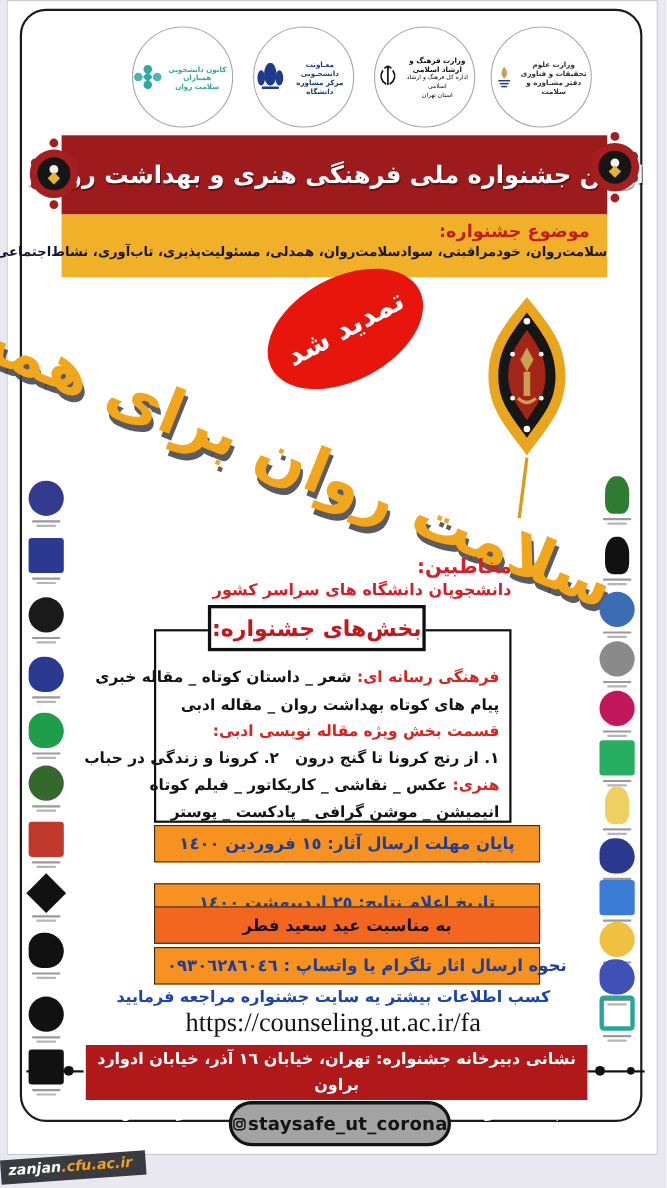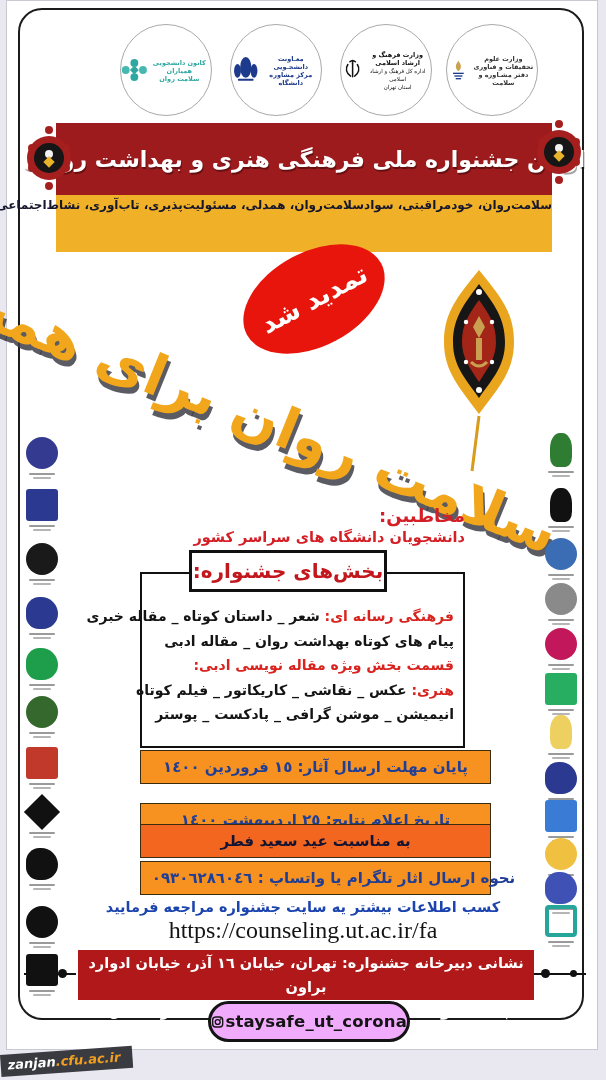--- a/index.html
+++ b/index.html
@@ -76,21 +76,21 @@
          font-size:24px; color:#141414; z-index:2; }
 
   
   .address { left:78px; top:950px; width:456px; height:50px; background:#b0181a; z-index:3; direction:rtl;
              text-align:center; color:#fff; font-weight:bold; font-size:14.5px; line-height:24px; padding-top:1px; }
   .address .addr-label { font-weight:bold; }
   .side-dot { background:#111; border-radius:50%; z-index:2; }
   .side-line { background:#111; height:2px; z-index:2; }
 
   
-  .pill { left:208px; top:1001px; width:202px; height:41px; background:#f0abfc; border:3px solid #141414;
+  .pill { left:208px; top:1001px; width:202px; height:41px; background:#a3a3a3; border:3px solid #141414;
           border-radius:21px; z-index:6; display:flex; align-items:center; justify-content:center; gap:1px; }
   .pill span { font-weight:bold; font-size:16.5px; color:#141414; letter-spacing:.2px; }
 
   
   .watermark { left:0px; top:1055px; background:#3a3b40; padding:3px 12px 4px 7px; transform:rotate(-4deg);
                transform-origin:top left; font-style:italic; font-weight:bold; font-size:13px; z-index:7; }
   .wm-prefix { color:#ffffff; } .wm-suffix { color:#f0a020; }
 
   
   .lg { position:absolute; display:flex; flex-direction:column; align-items:center; z-index:2; }
@@ -186,20 +186,21 @@
     <circle cx="44" cy="24" r="4" fill="#a51f1f"></circle>
   <circle cx="10" cy="44" r="4" fill="#a51f1f"></circle>
     <circle cx="44" cy="44" r="4" fill="#a51f1f"></circle>
   <circle cx="27" cy="34" r="15" fill="#161616"></circle>
   <circle cx="27" cy="30" r="4" fill="#f2f2f2"></circle>
   <rect x="23" y="34" width="8" height="8" transform="rotate(45 27 38)" fill="#e8b42a"></rect>
   <circle cx="27" cy="62" r="4" fill="#a51f1f"></circle>
 </svg>
 
 <div class="abs subject">
+  <div class="subject-label">موضوع جشنواره:</div>
   <div class="subject-text">سلامت‌روان، خودمراقبتی، سوادسلامت‌روان، همدلی، مسئولیت‌پذیری، تاب‌آوری، نشاط‌اجتماعی</div>
 </div>
 
 <div class="abs callig">سلامت روان برای همه</div>
 <div class="abs stamp">
   <span>تمدید شد</span>
 </div>
 <svg class="abs medallion" width="86" height="215" viewBox="0 0 86 215">
   <path d="M43 150 L36 205" stroke="#d89b1a" stroke-width="3" fill="none"></path>
   <path d="M43 4 C22 30 8 46 8 76 C8 106 24 122 43 148 C62 122 78 106 78 76 C78 46 64 30 43 4 Z" fill="#e8a51d"></path>
@@ -228,20 +229,23 @@
   <div class="sec-line">
     <span class="lead">فرهنگی رسانه ای:</span><span> شعر _ داستان کوتاه _ مقاله خبری</span>
   </div>
   <div class="sec-line">
     <span class="lead"></span><span>پیام های کوتاه بهداشت روان _ مقاله ادبی</span>
   </div>
   <div class="sec-line">
     <span class="lead">قسمت بخش ویژه مقاله نویسی ادبی:</span><span></span>
   </div>
   <div class="sec-line">
+    <span class="lead"></span><span>١. از رنج کرونا تا گنج درون&nbsp;&nbsp;&nbsp;٢. کرونا و زندگی در حباب</span>
+  </div>
+  <div class="sec-line">
     <span class="lead">هنری:</span><span> عکس _ نقاشی _ کاریکاتور _ فیلم کوتاه</span>
   </div>
   <div class="sec-line">
     <span class="lead"></span><span>انیمیشن _ موشن گرافی _ پادکست _ پوستر</span>
   </div>
 </div>
 
 <div class="abs bar b1">
     <span>پایان مهلت ارسال آثار: ١٥ فروردین ١٤٠٠</span>
   </div>

